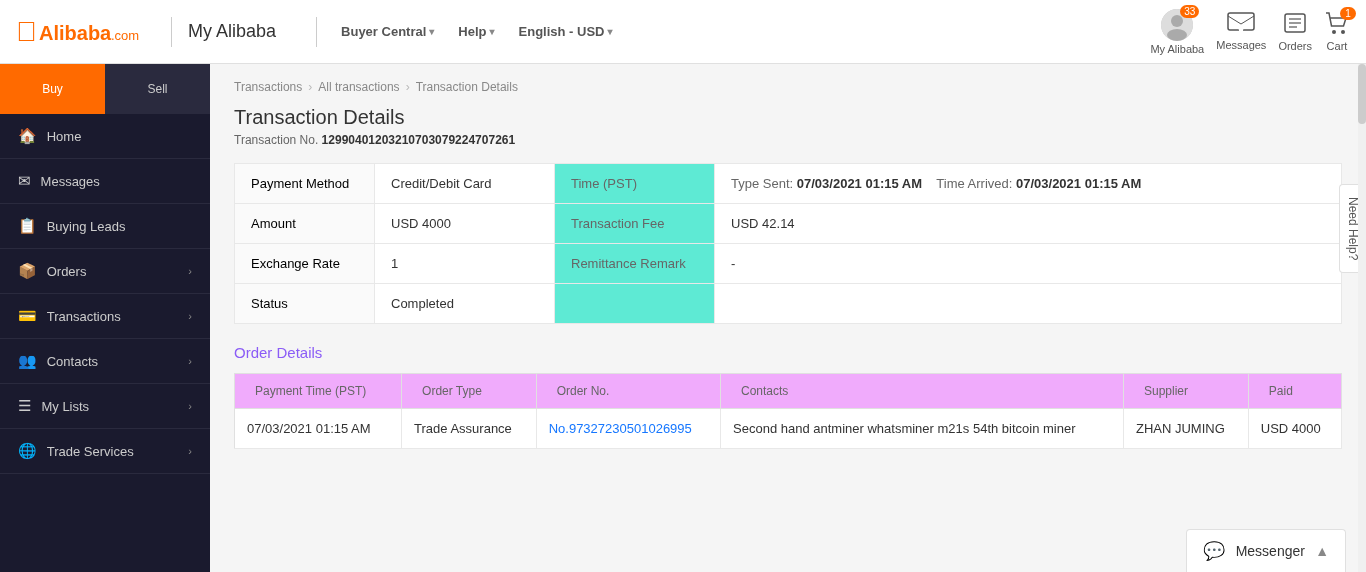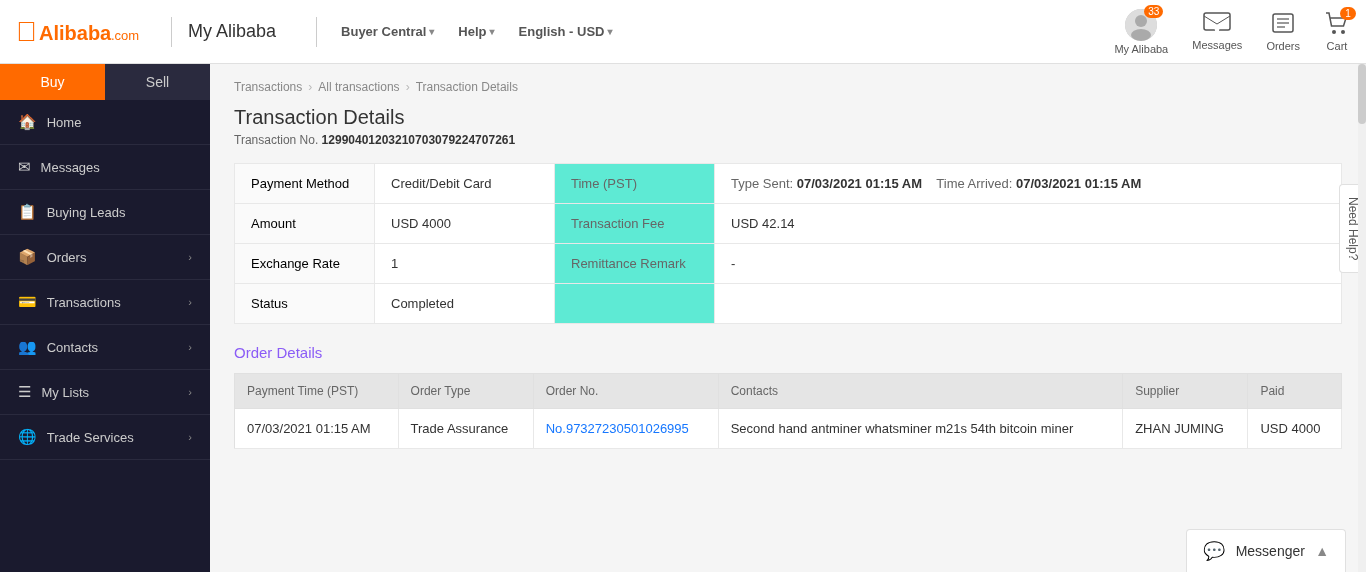--- a/index.html
+++ b/index.html
@@ -6,34 +6,34 @@
     body { font-family: Arial, sans-serif; font-size: 13px; color: #333; background: #f5f5f5; display: flex; flex-direction: column; height: 572px; overflow: hidden; }
 
     
     .header { background: #fff; border-bottom: 1px solid #e0e0e0; display: flex; align-items: center; padding: 0 16px; height: 64px; flex-shrink: 0; }
     .logo { display: flex; align-items: center; margin-right: 16px; }
     .header-divider { width: 1px; height: 30px; background: #ccc; margin: 0 16px; }
     .header-title { font-size: 18px; color: #333; font-weight: normal; margin-right: 24px; }
     .header-nav { display: flex; align-items: center; gap: 8px; flex: 1; }
     .header-nav-item { display: flex; align-items: center; gap: 3px; color: #555; font-size: 13px; cursor: pointer; padding: 4px 8px; font-weight: bold; }
     .chevron-down { font-size: 10px; color: #888; }
-    .header-right { display: flex; align-items: center; gap: 24px; }
+    .header-right { display: flex; align-items: center; gap: 12px; }
     .header-icon-group { display: flex; flex-direction: column; align-items: center; cursor: pointer; position: relative; }
     .header-icon-group .icon-label { font-size: 11px; color: #555; margin-top: 2px; }
     .avatar { width: 32px; height: 32px; border-radius: 50%; background: #ccc; display: flex; align-items: center; justify-content: center; font-size: 14px; color: #fff; overflow: hidden; }
     .badge { position: absolute; top: -4px; right: -6px; background: #ff6a00; color: #fff; font-size: 10px; border-radius: 10px; padding: 1px 4px; min-width: 16px; text-align: center; }
     .icon-wrap { position: relative; display: inline-block; }
 
     
     .layout { display: flex; flex: 1; overflow: hidden; }
 
     
     .sidebar { width: 210px; background: #1a1a2e; color: #ccc; flex-shrink: 0; display: flex; flex-direction: column; overflow-y: auto; }
     .sidebar-buttons { display: flex; }
-    .sidebar-btn { flex: 1; padding: 10px 0; text-align: center; font-size: 14px; cursor: pointer; border: none; }
+    .sidebar-btn { flex: 1; padding: 18px 0; text-align: center; font-size: 12px; cursor: pointer; border: none; }
     .sidebar-btn.active { background: #ff6a00; color: #fff; }
     .sidebar-btn.inactive { background: #2a2a3e; color: #ccc; }
     .sidebar-item { display: flex; align-items: center; padding: 13px 18px; cursor: pointer; color: #ccc; font-size: 13px; border-bottom: 1px solid #2a2a3e; }
     .sidebar-item .s-icon { margin-right: 10px; font-size: 15px; }
     .sidebar-item .s-label { flex: 1; }
     .sidebar-item .s-arrow { font-size: 11px; color: #888; }
     .sidebar-scroll { overflow-y: auto; flex: 1; }
 
     
     .main { flex: 1; overflow-y: auto; background: #f5f5f5; position: relative; }
@@ -55,21 +55,21 @@
     .details-table td.label { color: #000000; width: 140px; background: #fafafa; }
     .details-table td.value { color: #333; width: 180px; }
     .details-table td.label2 { color: #666; width: 160px; background: #5eead4; }
     .details-table td.value2 { color: #333; }
     .time-sent { color: #666; }
     .time-sent strong { color: #333; }
 
     
     .section-title { font-size: 15px; color: #8b5cf6; margin-bottom: 12px; }
     .order-table { background: #fff; border: 1px solid #e0e0e0; width: 100%; border-collapse: collapse; }
-    .order-table th { padding: 10px 12px; background: #e5e5e5; border-bottom: 1px solid #e0e0e0; border-right: 1px solid #e0e0e0; font-weight: normal; color: #666; font-size: 12px; text-align: left; }
+    .order-table th { padding: 10px 20px; background: #f0abfc; border-bottom: 1px solid #e0e0e0; border-right: 1px solid #e0e0e0; font-weight: normal; color: #666; font-size: 12px; text-align: left; }
     .order-table td { padding: 12px 12px; border-bottom: 1px solid #e8e8e8; border-right: 1px solid #e8e8e8; font-size: 13px; color: #333; }
     .order-table td a { color: #1677ff; text-decoration: none; }
 
     
     .need-help { position: absolute; right: 0; top: 120px; background: #fff; border: 1px solid #e0e0e0; border-right: none; writing-mode: vertical-lr; padding: 12px 6px; font-size: 12px; color: #555; cursor: pointer; border-radius: 4px 0 0 4px; }
 
     
     .messenger-bar { position: fixed; bottom: 0; right: 20px; background: #fff; border: 1px solid #e0e0e0; border-bottom: none; border-radius: 4px 4px 0 0; padding: 10px 16px; display: flex; align-items: center; gap: 8px; cursor: pointer; font-size: 14px; color: #333; min-width: 160px; justify-content: space-between; }
 
     

